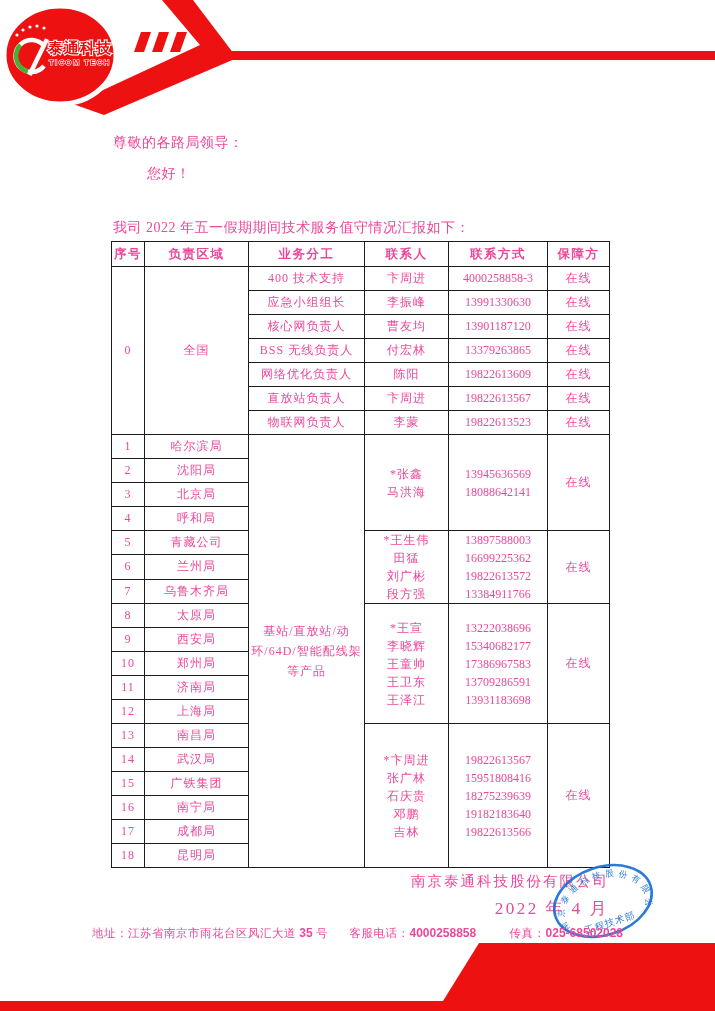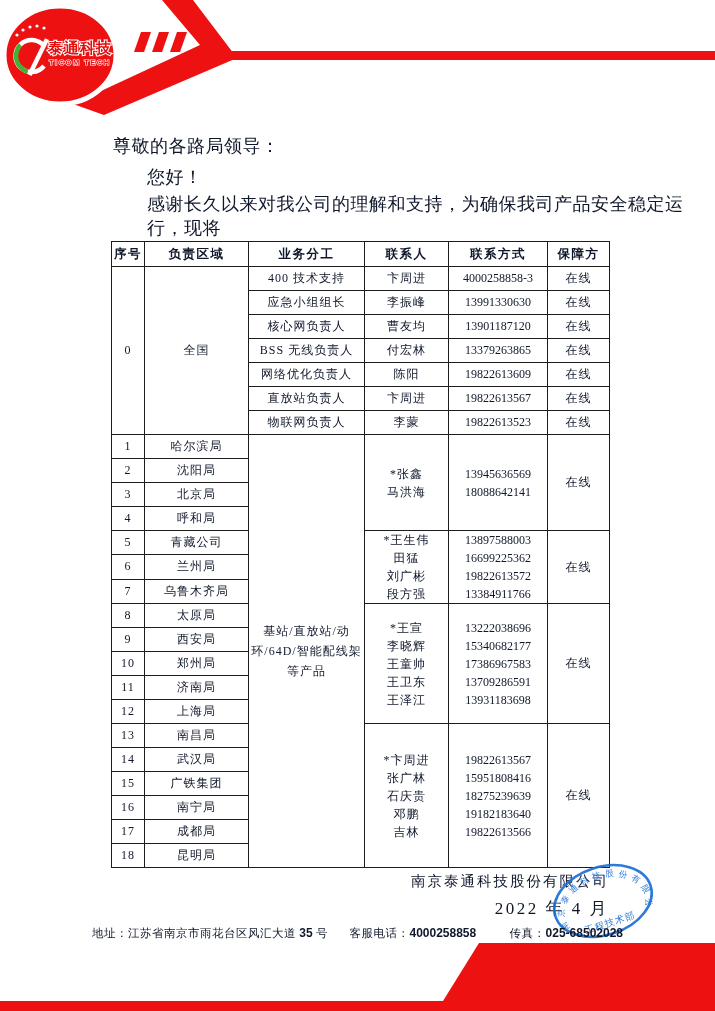--- a/index.html
+++ b/index.html
@@ -1,26 +1,26 @@
 <!DOCTYPE html>
 <html><head>
 <meta charset="utf-8">
 <style>
   * { margin:0; padding:0; box-sizing:border-box; }
   html,body { background:#ffffff; }
   .page {
     position:relative; width:715px; height:1011px; background:#ffffff;
-    font-family:"Liberation Serif","DejaVu Serif",serif; color:#0f172a; overflow:hidden;
+    font-family:"Liberation Serif","DejaVu Serif",serif; color:#ec4899; overflow:hidden;
   }
   .hdr-svg { position:absolute; left:0; top:0; }
   .doc-title {
     position:absolute; top:88px; left:0; width:100%; text-align:center;
     font-size:16px; font-weight:bold; letter-spacing:1.5px;
   }
-  .intro-line { position:absolute; font-size:18px; letter-spacing:0.5px; }
+  .intro-line { position:absolute; font-size:14px; letter-spacing:0.5px;text-align:right; }
   .greeting   { left:113px; top:134px; }
   .salutation { left:147px; top:165px; }
   .para1      { left:147px; top:192px; }
   .para2      { left:113px; top:219px; }
 
   table.duty-table {
     position:absolute; left:111px; top:241px; width:498px;
     border-collapse:collapse; table-layout:fixed;
   }
   .duty-table th, .duty-table td {
@@ -71,21 +71,21 @@
       <circle cx="44" cy="28" r="1.6" fill="#ffffff"></circle>
     </g>
 
     <text x="48" y="53" font-size="15" font-weight="bold" fill="#e01010" stroke="#ffffff" stroke-width="2" paint-order="stroke" letter-spacing="1" font-family="Liberation Serif, DejaVu Serif, serif">泰通科技</text>
     <text x="49" y="65" font-size="7.5" font-weight="bold" fill="#e01010" stroke="#ffffff" stroke-width="1.2" paint-order="stroke" letter-spacing="1.5" font-family="Liberation Sans, DejaVu Sans, sans-serif">TICOM TECH</text>
   </svg>
 
 
   <div class="intro-line greeting">尊敬的各路局领导：</div>
   <div class="intro-line salutation">您好！</div>
-  <div class="intro-line para1">感谢长久以来对我公司的理解和支持，为确保我司产品安全稳定运行，现将</div>
+  <div class="intro-line para2">我司 2022 年五一假期期间技术服务值守情况汇报如下：</div>
 
   <table class="duty-table">
     <colgroup>
       <col style="width:33px">
         <col style="width:104px">
         <col style="width:116px">
       <col style="width:84px">
         <col style="width:99px">
         <col style="width:62px">
     </colgroup>

